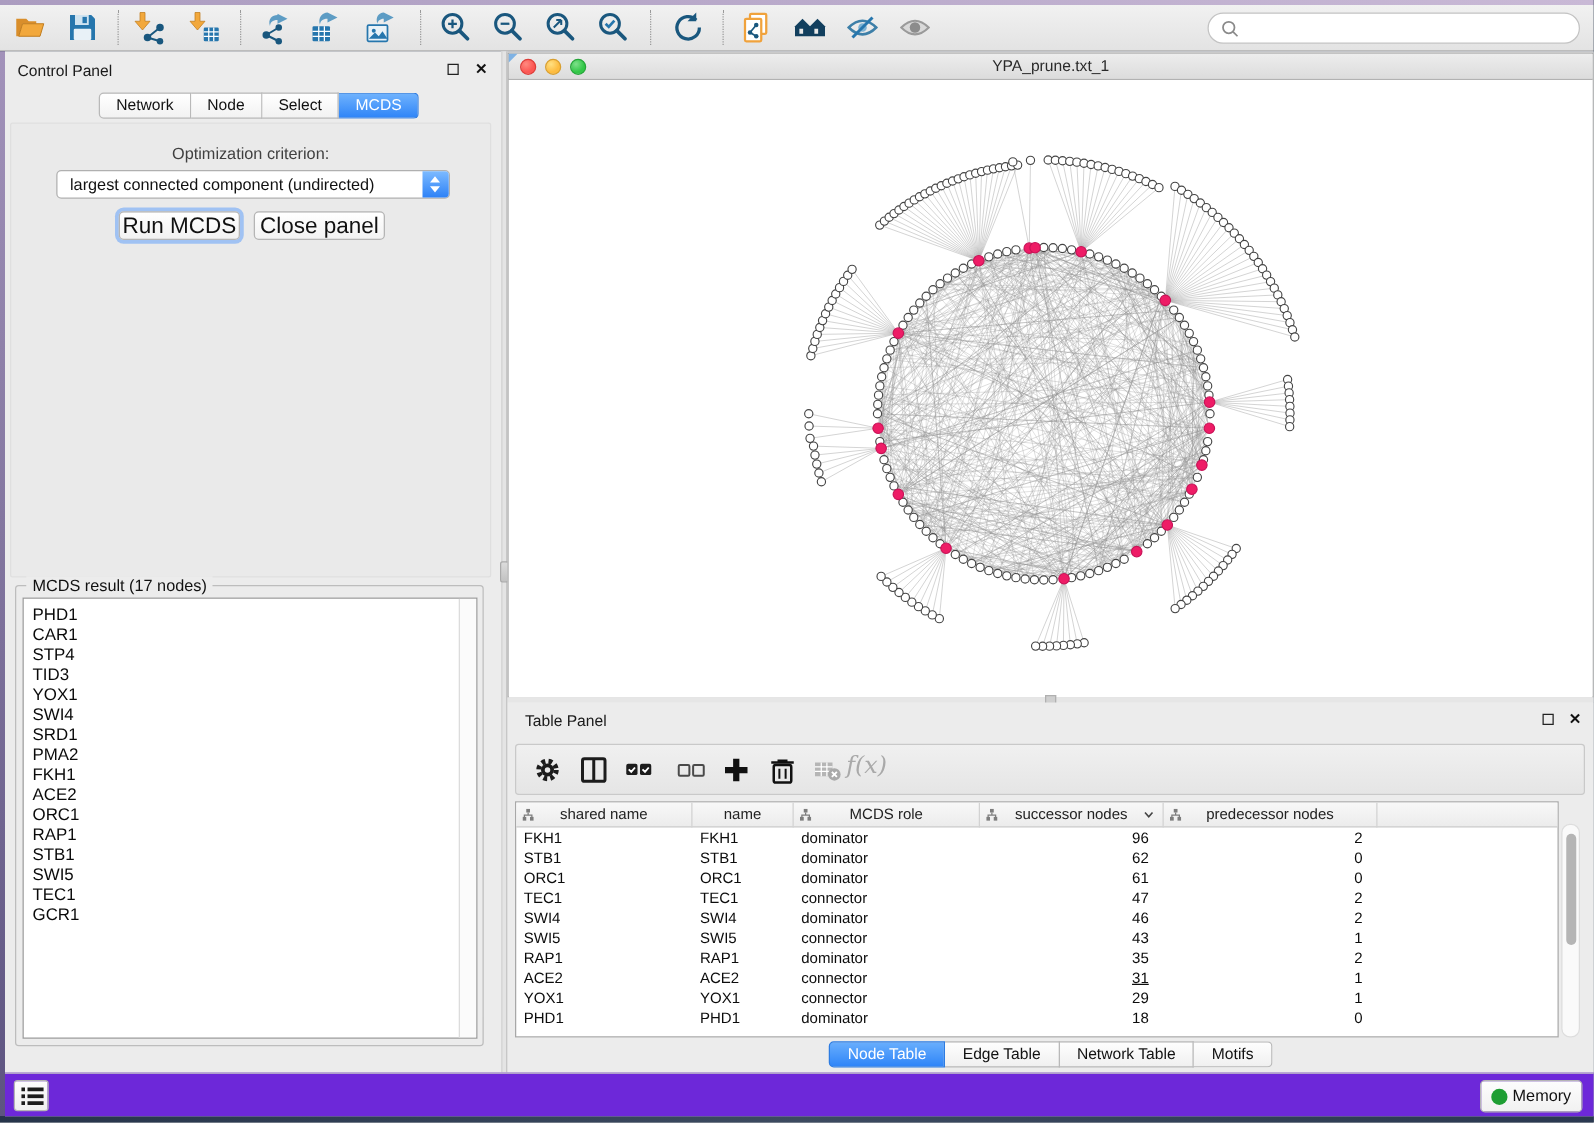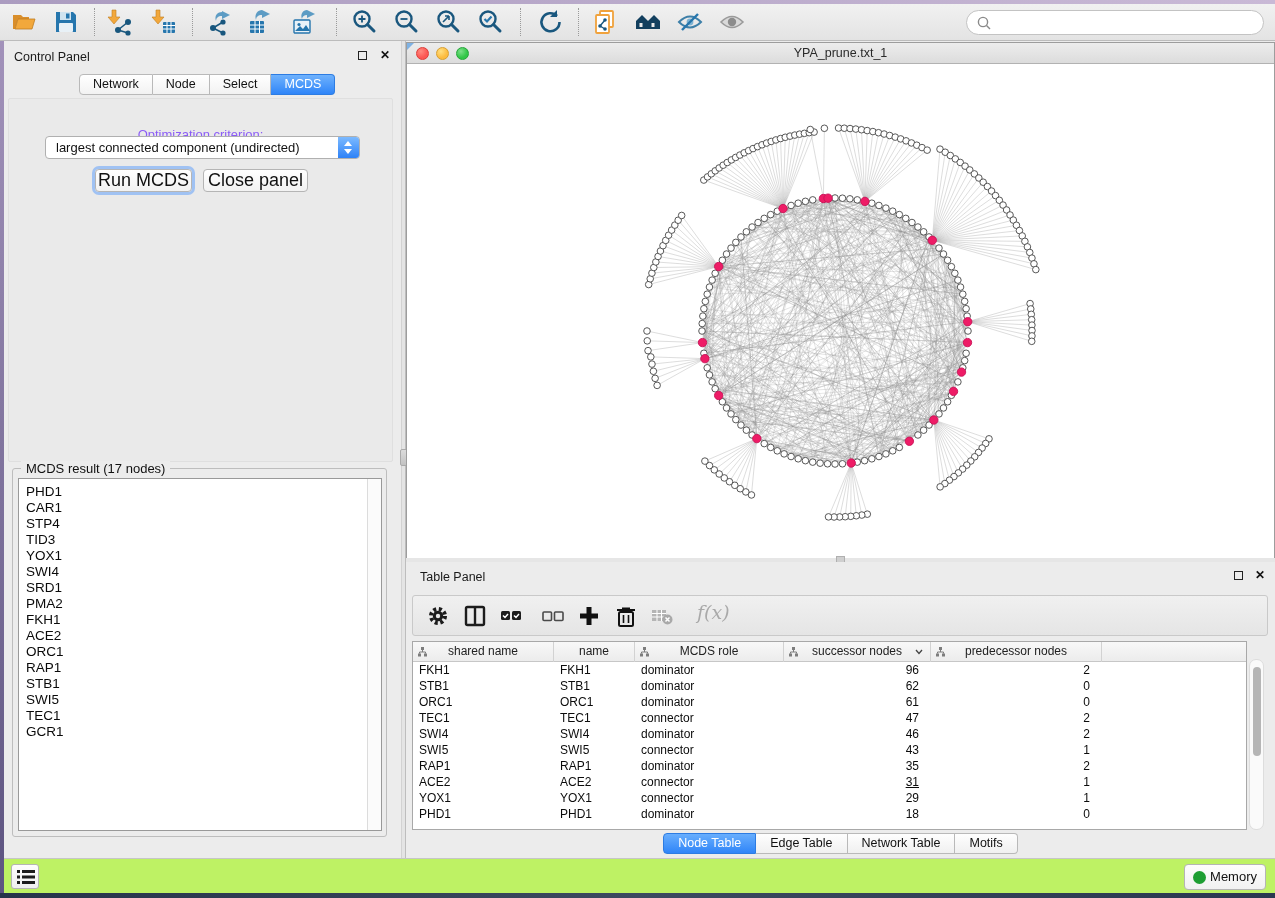--- a/index.html
+++ b/index.html
@@ -32,21 +32,21 @@
   #cp-float { position:absolute; right:34px; top:10px; }
   #cp-close { position:absolute; right:11px; top:7px; }
 
   #ctl-tabs { position:absolute; left:75px; top:33px; height:21px; display:flex; }
   .seg { height:21px; line-height:19px; padding:0 13px; background:linear-gradient(#ffffff,#f2f2f2); border:1px solid #b9b9b9; border-left:none; font-size:12.5px; color:#111; }
   .seg:first-child { border-left:1px solid #b9b9b9; border-radius:4px 0 0 4px; }
   .seg:last-child  { border-radius:0 4px 4px 0; }
   .seg.sel { background:linear-gradient(#6fb2fd,#2f85f8); color:#fff; border-color:#2d7ce2; }
 
   #ctl-sub { position:absolute; left:4px; top:57px; width:385px; height:364px; background:#eaeaea; border:1px solid #dfdfdf; border-radius:2px; }
-  #opt-label { position:absolute; left:0; top:28px; width:100%; text-align:center; font-size:13px; color:#8b5cf6; }
+  #opt-label { position:absolute; left:0; top:16px; width:100%; text-align:center; font-size:13px; color:#404040; }
   #dropdown { position:absolute; left:36px; top:37px; width:315px; height:23px; background:#fff; border:1px solid #b0b0b0; border-radius:4px; }
   #dropdown .dd-text { display:block; line-height:21px; padding-left:10px; font-size:13px; color:#111; }
   #dd-stepper { position:absolute; right:0; top:0; width:21px; height:21px; border-radius:0 3px 3px 0; background:linear-gradient(#7cbaff,#2e82f7); }
   .chev { position:absolute; left:6px; width:0; height:0; border-left:4.5px solid transparent; border-right:4.5px solid transparent; }
   .chev.up   { top:4px;  border-bottom:5px solid #fff; }
   .chev.down { top:12px; border-top:5px solid #fff; }
   .mac-btn { position:absolute; height:23px; background:linear-gradient(#ffffff,#f2f2f2); border:1px solid #b5b5b5; border-radius:4px; font-size:18px; color:#111; text-align:center; line-height:21px; }
   #run-btn   { left:86px;  top:70px; width:97px;  box-shadow:0 0 0 3px rgba(98,160,250,.55); }
   #close-btn { left:194px; top:70px; width:105px; }
 
@@ -97,21 +97,21 @@
   #tbl-scroll { position:absolute; left:843px; top:97px; width:15px; height:171px; background:#fafafa; border:1px solid #ddd; border-radius:7px; }
   #tbl-thumb  { position:absolute; left:2.5px; top:7px; width:8px; height:89px; background:#b5b5b5; border-radius:5px; }
 
   #tbl-tabs { position:absolute; left:0; top:271px; width:869px; display:flex; justify-content:center; }
   .btab { height:21px; line-height:19px; padding:0 14px; background:linear-gradient(#fefefe,#f0f0f0); border:1px solid #b9b9b9; border-left:none; font-size:12.5px; color:#111; }
   .btab:first-child { border-left:1px solid #b9b9b9; border-radius:4px 0 0 4px; }
   .btab:last-child { border-radius:0 4px 4px 0; }
   .btab.sel { background:linear-gradient(#68aefd,#2f85f8); color:#fff; border-color:#2d7ce2; }
 
   
-  #status-bar { position:absolute; left:0; top:817px; width:1271px; height:35px; background:#bef264; border-top:1px solid #c6c6c6; }
+  #status-bar { position:absolute; left:0; top:817px; width:1271px; height:35px; background:#6d28d9; border-top:1px solid #c6c6c6; }
   #list-btn { position:absolute; left:7px; top:5px; width:28px; height:25px; background:linear-gradient(#fdfdfd,#efefef); border:1px solid #b5b5b5; border-radius:3px; }
   #list-btn svg { margin:4px 0 0 5px; }
   #memory-btn { position:absolute; right:9px; top:5px; width:82px; height:26px; background:linear-gradient(#fdfdfd,#f1f1f1); border:1px solid #b5b5b5; border-radius:4px; font-size:13px; color:#111; text-align:right; line-height:24px; padding-right:8px; }
   #memory-dot { position:absolute; left:8px; top:6px; width:13px; height:13px; border-radius:50%; background:#1e9e33; }
 </style>
 </head>
 <body>
 
 <div id="top-strip"></div>
 
@@ -1327,21 +1327,21 @@
           </svg>
         </span>
       <span class="tt-icon" style="left:237px">
         <svg viewBox="0 0 24 24">
             <rect x="2" y="6" width="14" height="11" fill="#b5b5b5"></rect>
             <path d="M2 9.5h14M2 13h14M7 6v11M11.5 6v11" stroke="#fff" stroke-width="1"></path>
             <circle cx="17.5" cy="15.5" r="5" fill="#a9a9a9"></circle>
             <path d="M15.5 13.5l4 4m0-4l-4 4" stroke="#fff" stroke-width="1.5"></path>
           </svg>
         </span>
-      <span id="fx-icon" style="left:284px">f(x)</span>
+      <span id="fx-icon" style="left:264px">f(x)</span>
     </div>
 
     <div id="tbl">
       <div id="tbl-header">
           <div class="th" style="width: 141px;"><svg class="tree" width="9" height="10" viewBox="0 0 9 10">
               <g fill="#7d7d7d">
                 <rect x="3" y="0" width="3" height="3"></rect>
                 <rect x="0" y="6.5" width="3" height="3"></rect>
                 <rect x="6" y="6.5" width="3" height="3"></rect>
               </g>

